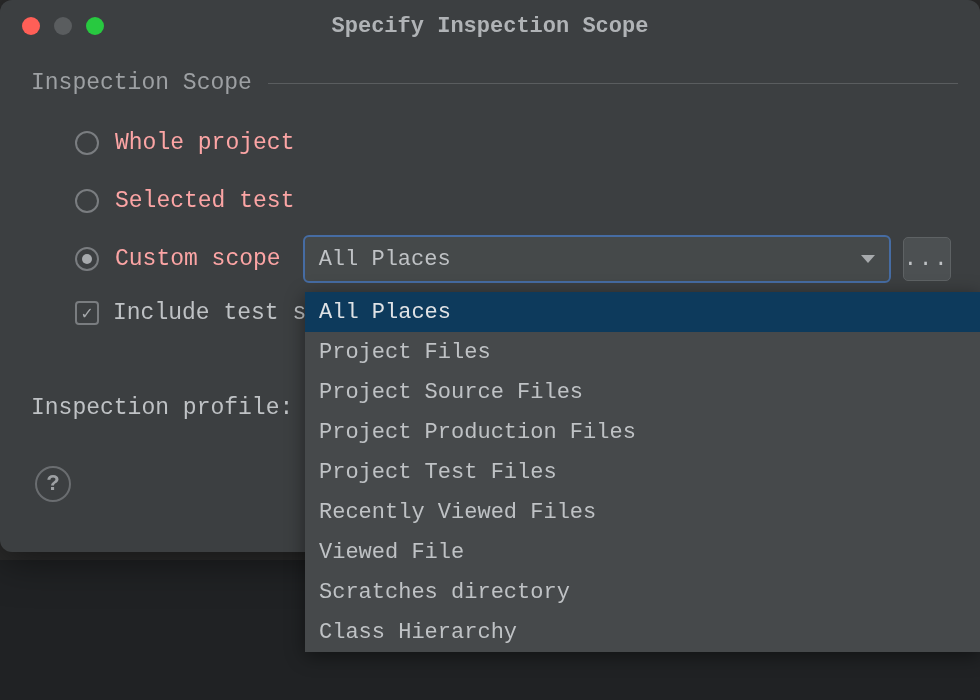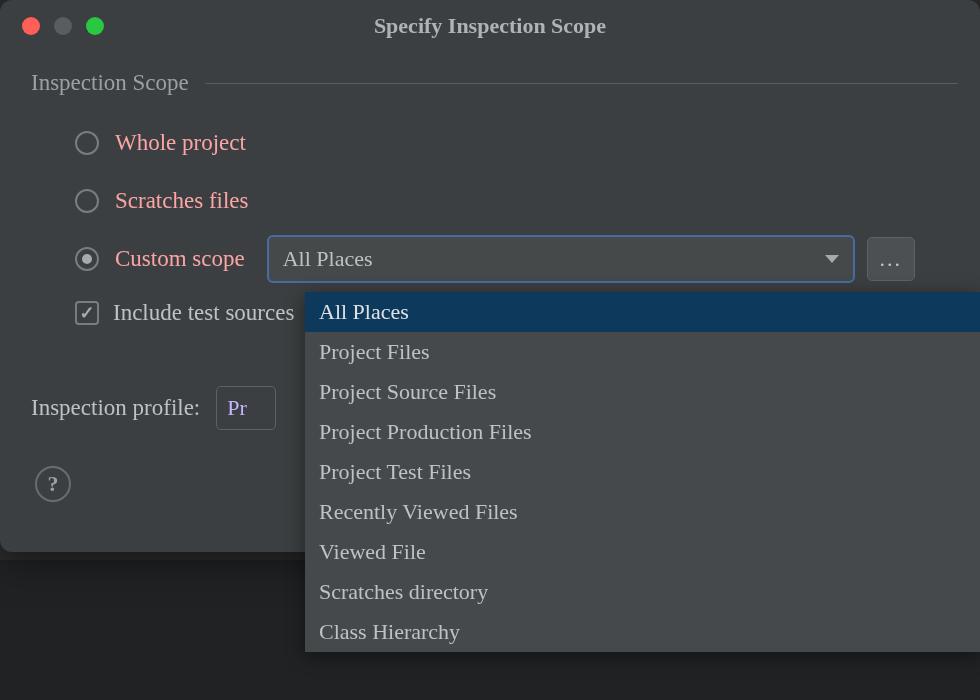--- a/index.html
+++ b/index.html
@@ -1,19 +1,19 @@
 <!DOCTYPE html>
 <html><head>
   <meta charset="utf-8">
   <style>
     * {
       box-sizing: border-box;
       margin: 0;
       padding: 0;
-      font-family: Liberation Serif, serif;
+      font-family: Liberation Mono, monospace;
     }
     body {
       background: #2b2b2b;
       width: 980px;
       height: 700px;
       overflow: hidden;
       position: relative;
     }
     .dialog {
       position: absolute;
@@ -260,21 +260,21 @@
       <div class="section-rule"></div>
     </div>
 
     <div class="radio-group">
       <div class="radio-row">
         <div class="radio"></div>
         <div class="radio-label">Whole project</div>
       </div>
       <div class="radio-row">
         <div class="radio"></div>
-        <div class="radio-label">Scratches files</div>
+        <div class="radio-label">Selected test</div>
       </div>
       <div class="custom-row">
         <div class="radio selected"></div>
         <div class="radio-label">Custom scope</div>
         <div class="dropdown">
           <div class="dropdown-value">All Places</div>
           <div class="dropdown-arrow"></div>
         </div>
         <div class="ellipsis-btn">...</div>
       </div>

